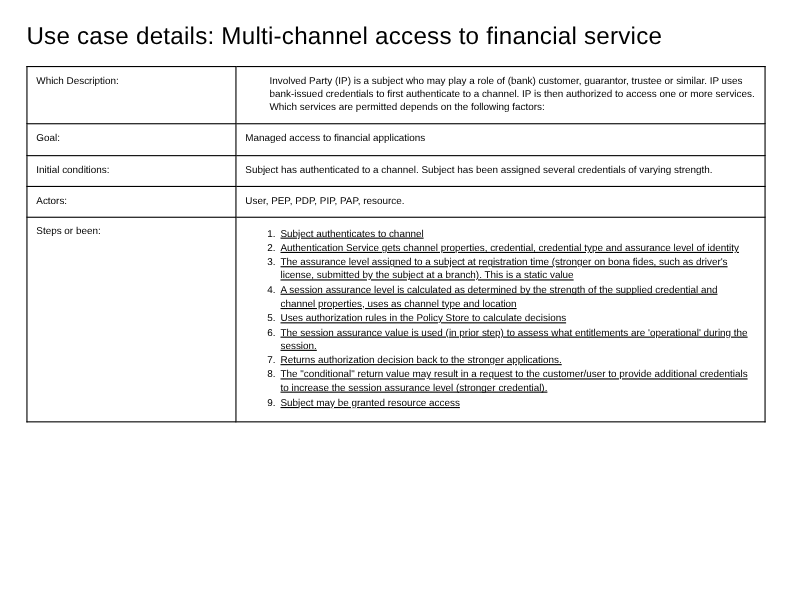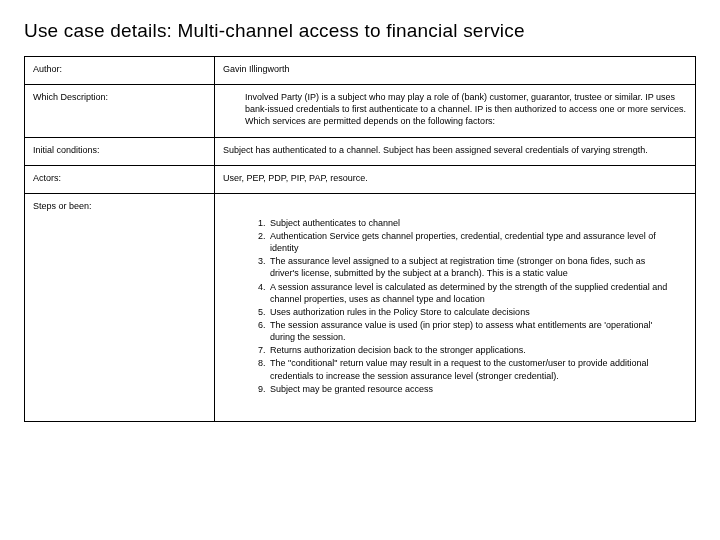--- a/index.html
+++ b/index.html
@@ -7,21 +7,21 @@
     margin: 0;
     padding: 20px 24px;
     font-family: Arial, Helvetica, sans-serif;
     background: #fff;
     width: 720px;
     height: 540px;
     font-size: 9px;
     color: #000;
   }
   h1 {
-    font-size: 19px;
+    font-size: 22px;
     font-weight: 400;
     margin: 0 0 14px 0;
     letter-spacing: 0.2px;
   }
   table {
     border-collapse: collapse;
     width: 100%;
     table-layout: fixed;
   }
   td {
@@ -30,44 +30,45 @@
     padding: 6px 8px 9px 8px;
     line-height: 1.35;
   }
   td.label {
     width: 190px;
     font-size: 9px;
   }
   td.value { font-size: 9px; }
   .indent-block { padding-left: 22px; }
   ol {
-    margin: 17px;
+    margin: 2px;
     padding-left: 28px;
+    text-decoration: underline;
   }
   ol li {
     padding-left: 2px;
     margin-bottom: 1px;
   }
 </style>
 </head>
 <body>
 
 <h1>Use case details: Multi-channel access to financial service</h1>
 
 <table>
   <tbody>
-      <tr>
-    <td class="label">Author:</td>
-    <td class="value">Gavin Illingworth</td>
-  </tr>
   <tr>
     <td class="label">Which Description:</td>
     <td class="value">
       <div class="indent-block">Involved Party (IP) is a subject who may play a role of (bank) customer, guarantor, trustee or similar. IP uses bank-issued credentials to first authenticate to a channel. IP is then authorized to access one or more services. Which services are permitted depends on the following factors:</div>
     </td>
+  </tr>
+  <tr>
+    <td class="label">Goal:</td>
+    <td class="value">Managed access to  financial applications</td>
   </tr>
   <tr>
     <td class="label">Initial conditions:</td>
     <td class="value">Subject has authenticated to a channel. Subject has been assigned several credentials of varying strength.</td>
   </tr>
   <tr>
     <td class="label">Actors:</td>
     <td class="value">User, PEP, PDP, PIP, PAP, resource.</td>
   </tr>
   <tr>

